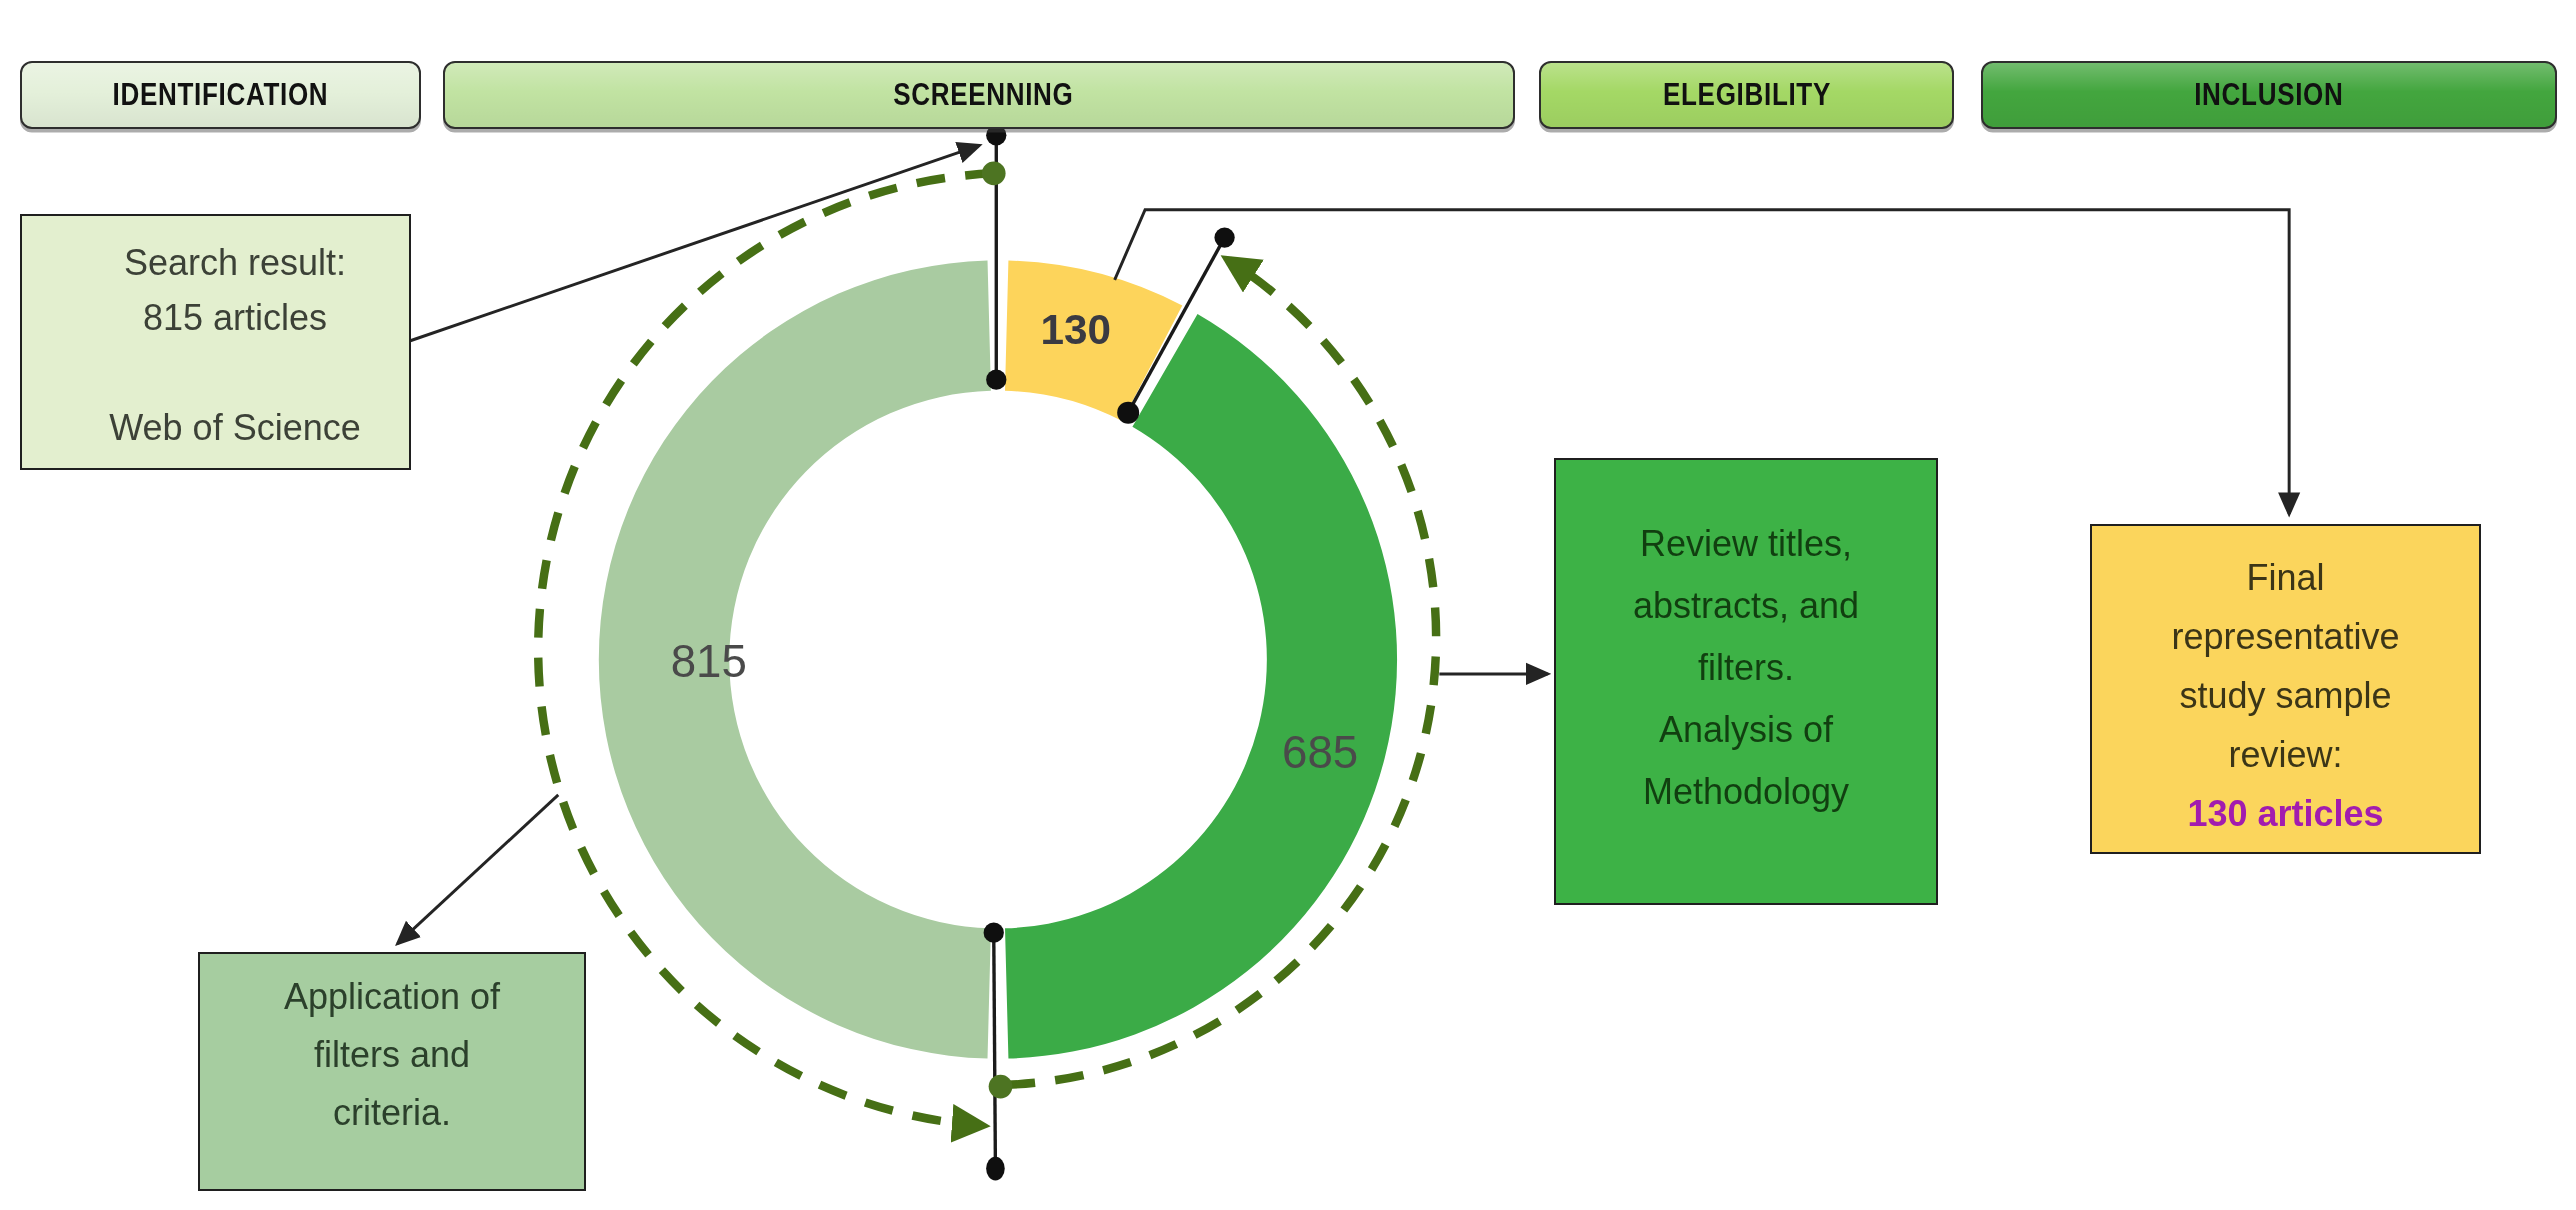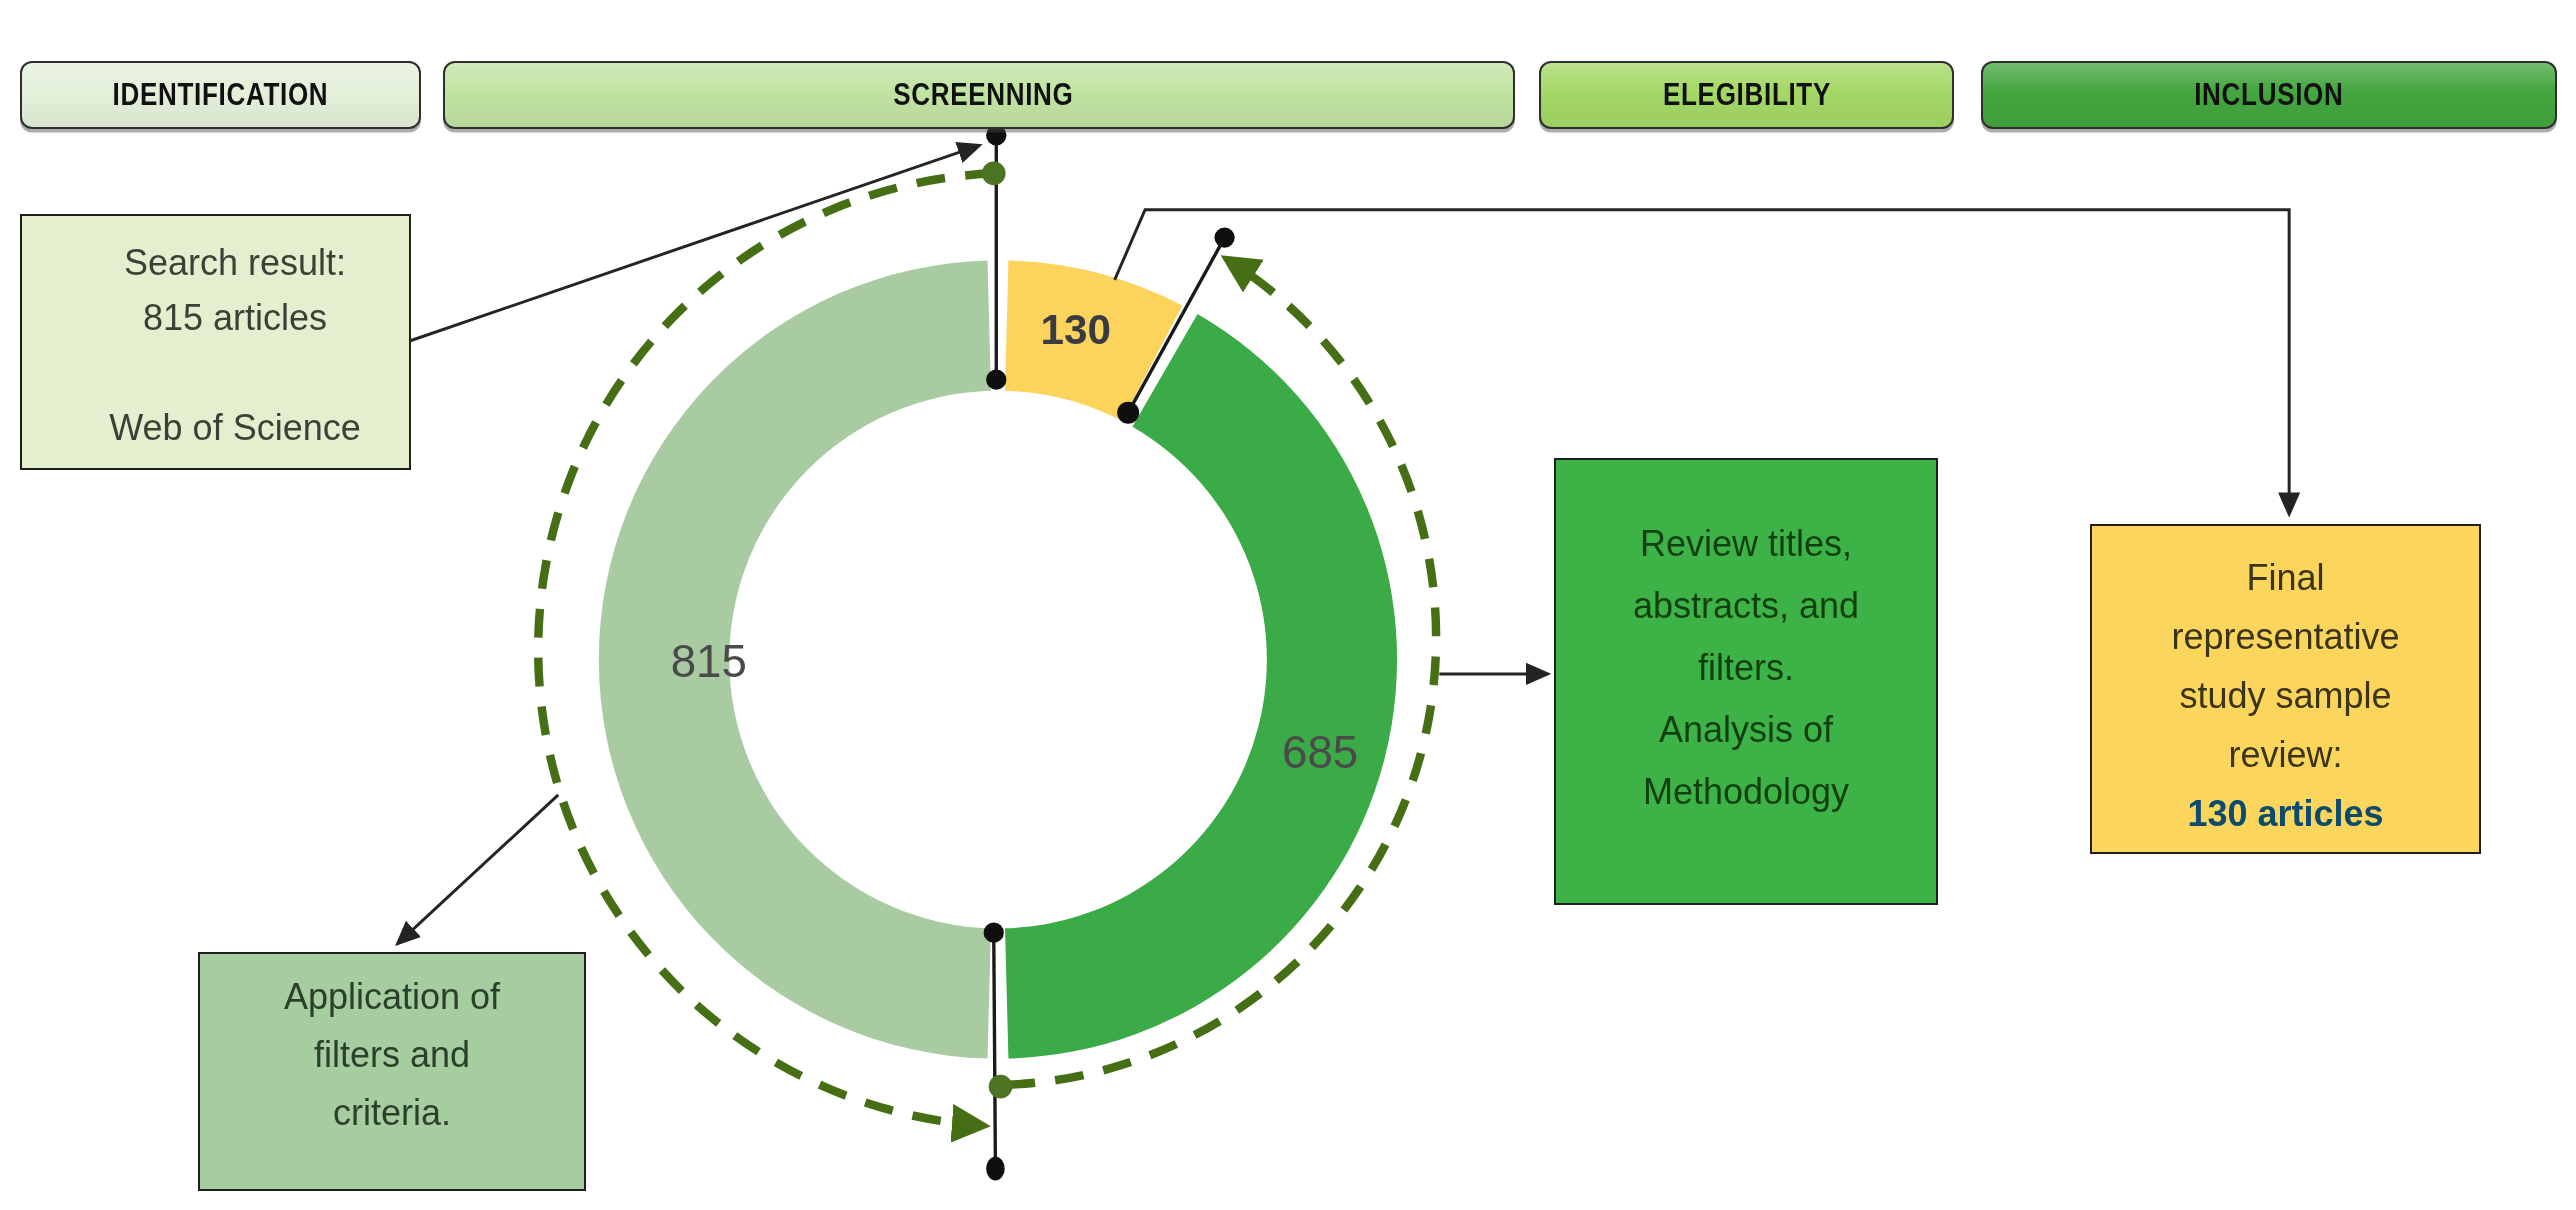--- a/index.html
+++ b/index.html
@@ -47,21 +47,21 @@
     font-size:36px;color:#2b402b;}
   #box-filters .line{height:58px;line-height:58px;}
 
   #box-review{left:1554px;top:458px;width:384px;height:447px;padding-top:53px;
     font-size:36px;color:#113f10;}
   #box-review .line{height:62px;line-height:62px;}
 
   #box-final{left:2090px;top:524px;width:391px;height:330px;padding-top:22px;
     font-size:36px;color:#3b3517;}
   #box-final .line{height:59px;line-height:59px;}
-  #box-final .line:last-child{font-weight:bold;color:#0c4a6e;}
+  #box-final .line:last-child{font-weight:bold;color:#a21caf;}
 
   
   text.seg-label{font-family:"Liberation Sans","DejaVu Sans",sans-serif;}
 </style>
 </head>
 <body>
 
 <div id="canvas">
 
   <svg class="layer" viewBox="0 0 3046 1431">

